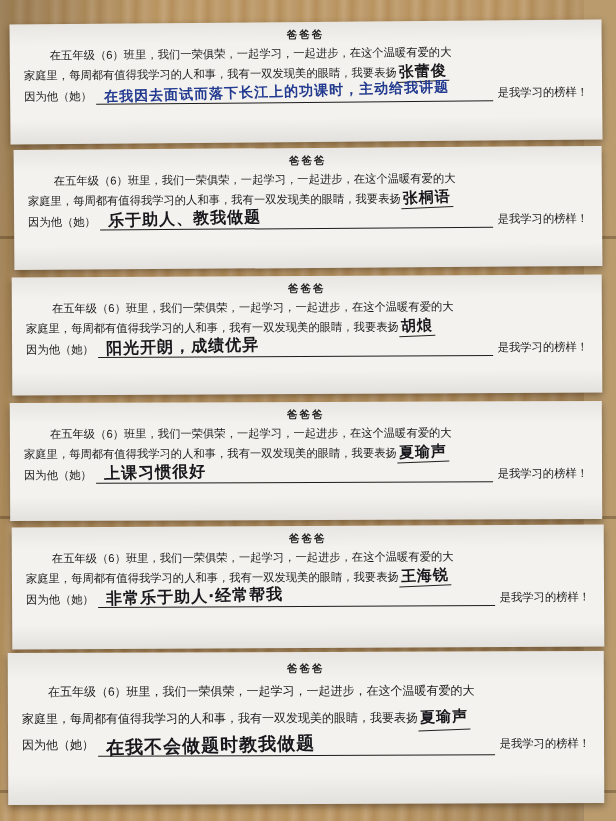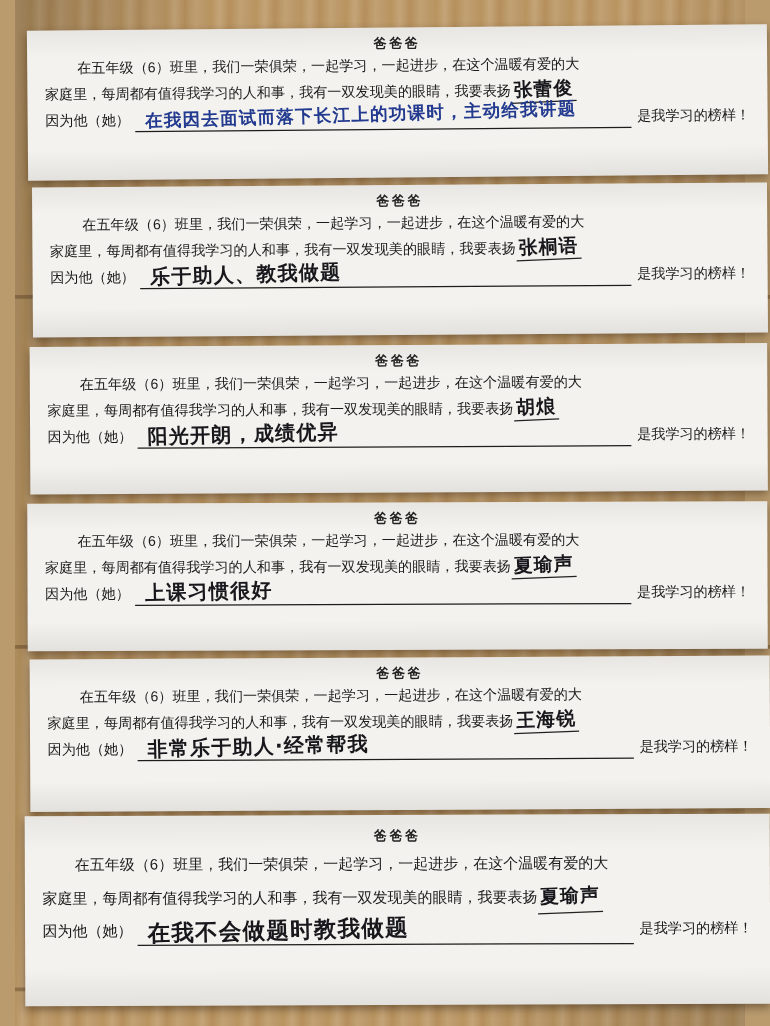--- a/index.html
+++ b/index.html
@@ -14,21 +14,20 @@
     background: #b99b6e;
   }
   #scene {
     position: relative;
     width: 584px;
     height: 821px;
     background:
       linear-gradient(100deg, rgba(0,0,0,0.18) 0%, rgba(0,0,0,0.0) 22%, rgba(0,0,0,0.0) 70%, rgba(0,0,0,0.14) 100%),
       repeating-linear-gradient(91deg,
          #c2a173 0px, #bd9a6b 6px, #b8945f 13px, #c4a478 20px, #b58f5c 28px, #c0a071 36px);
-    margin-left: 12px;
   }
   
   .plank-seam {
     position: absolute;
     left: 0;
     width: 616px;
     height: 3px;
     background: rgba(70,45,20,0.35);
   }
 

